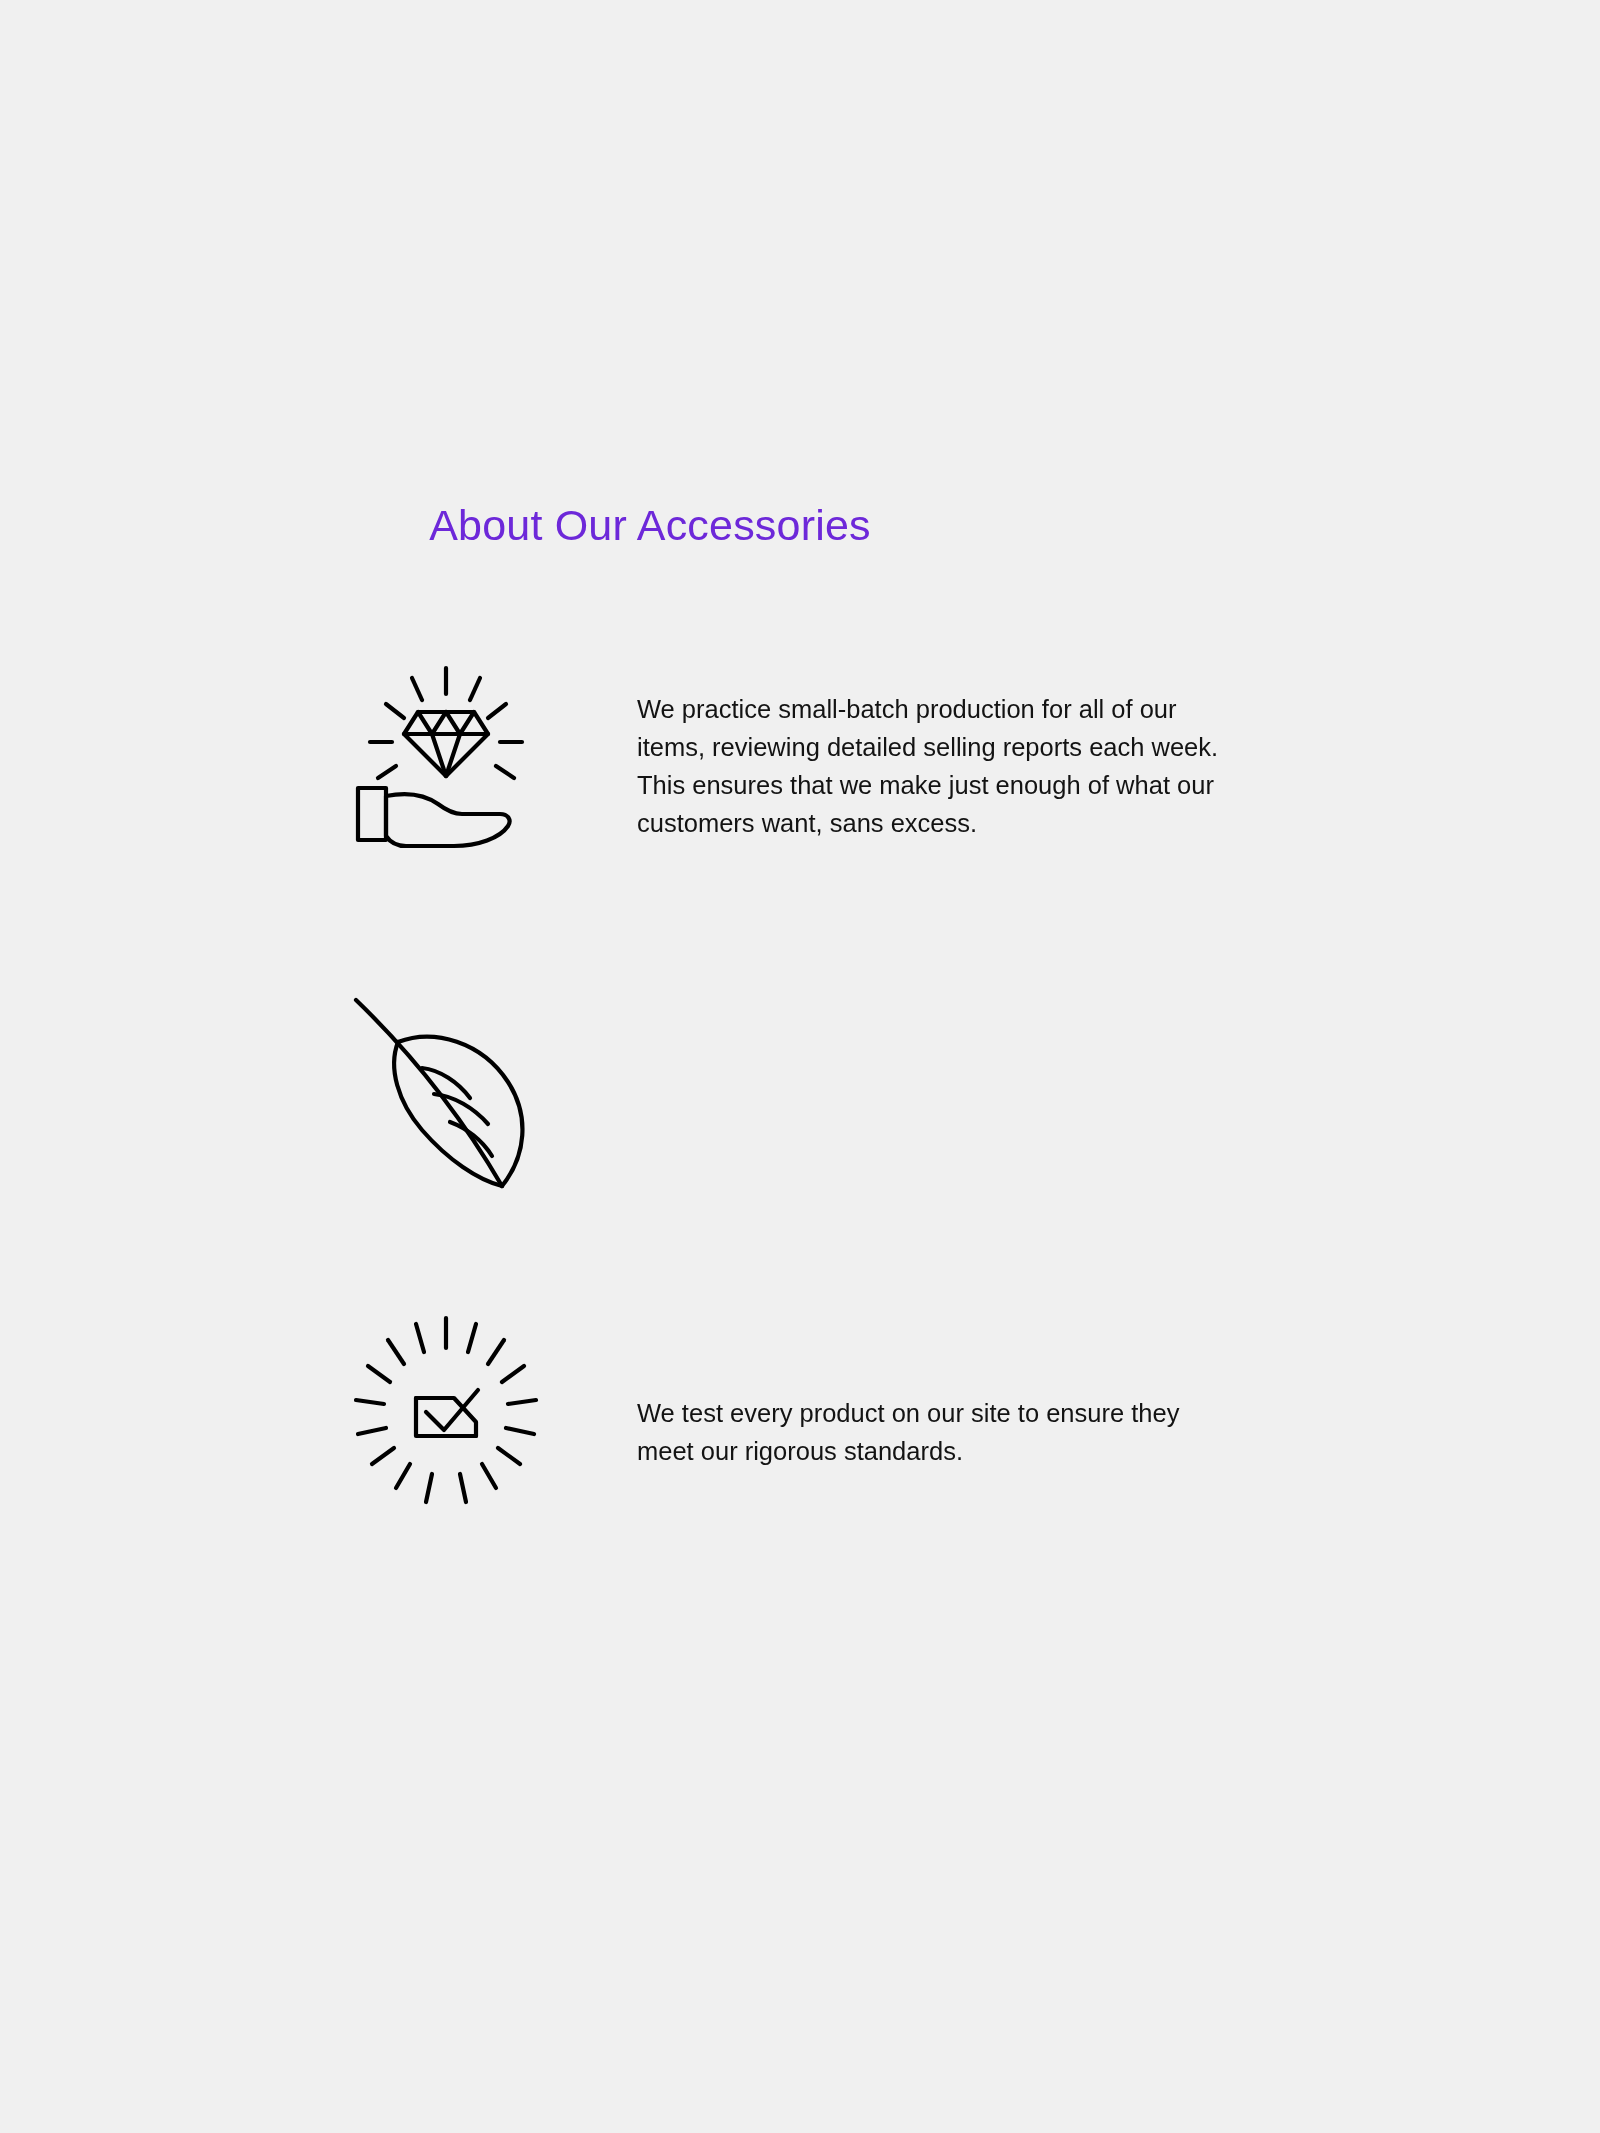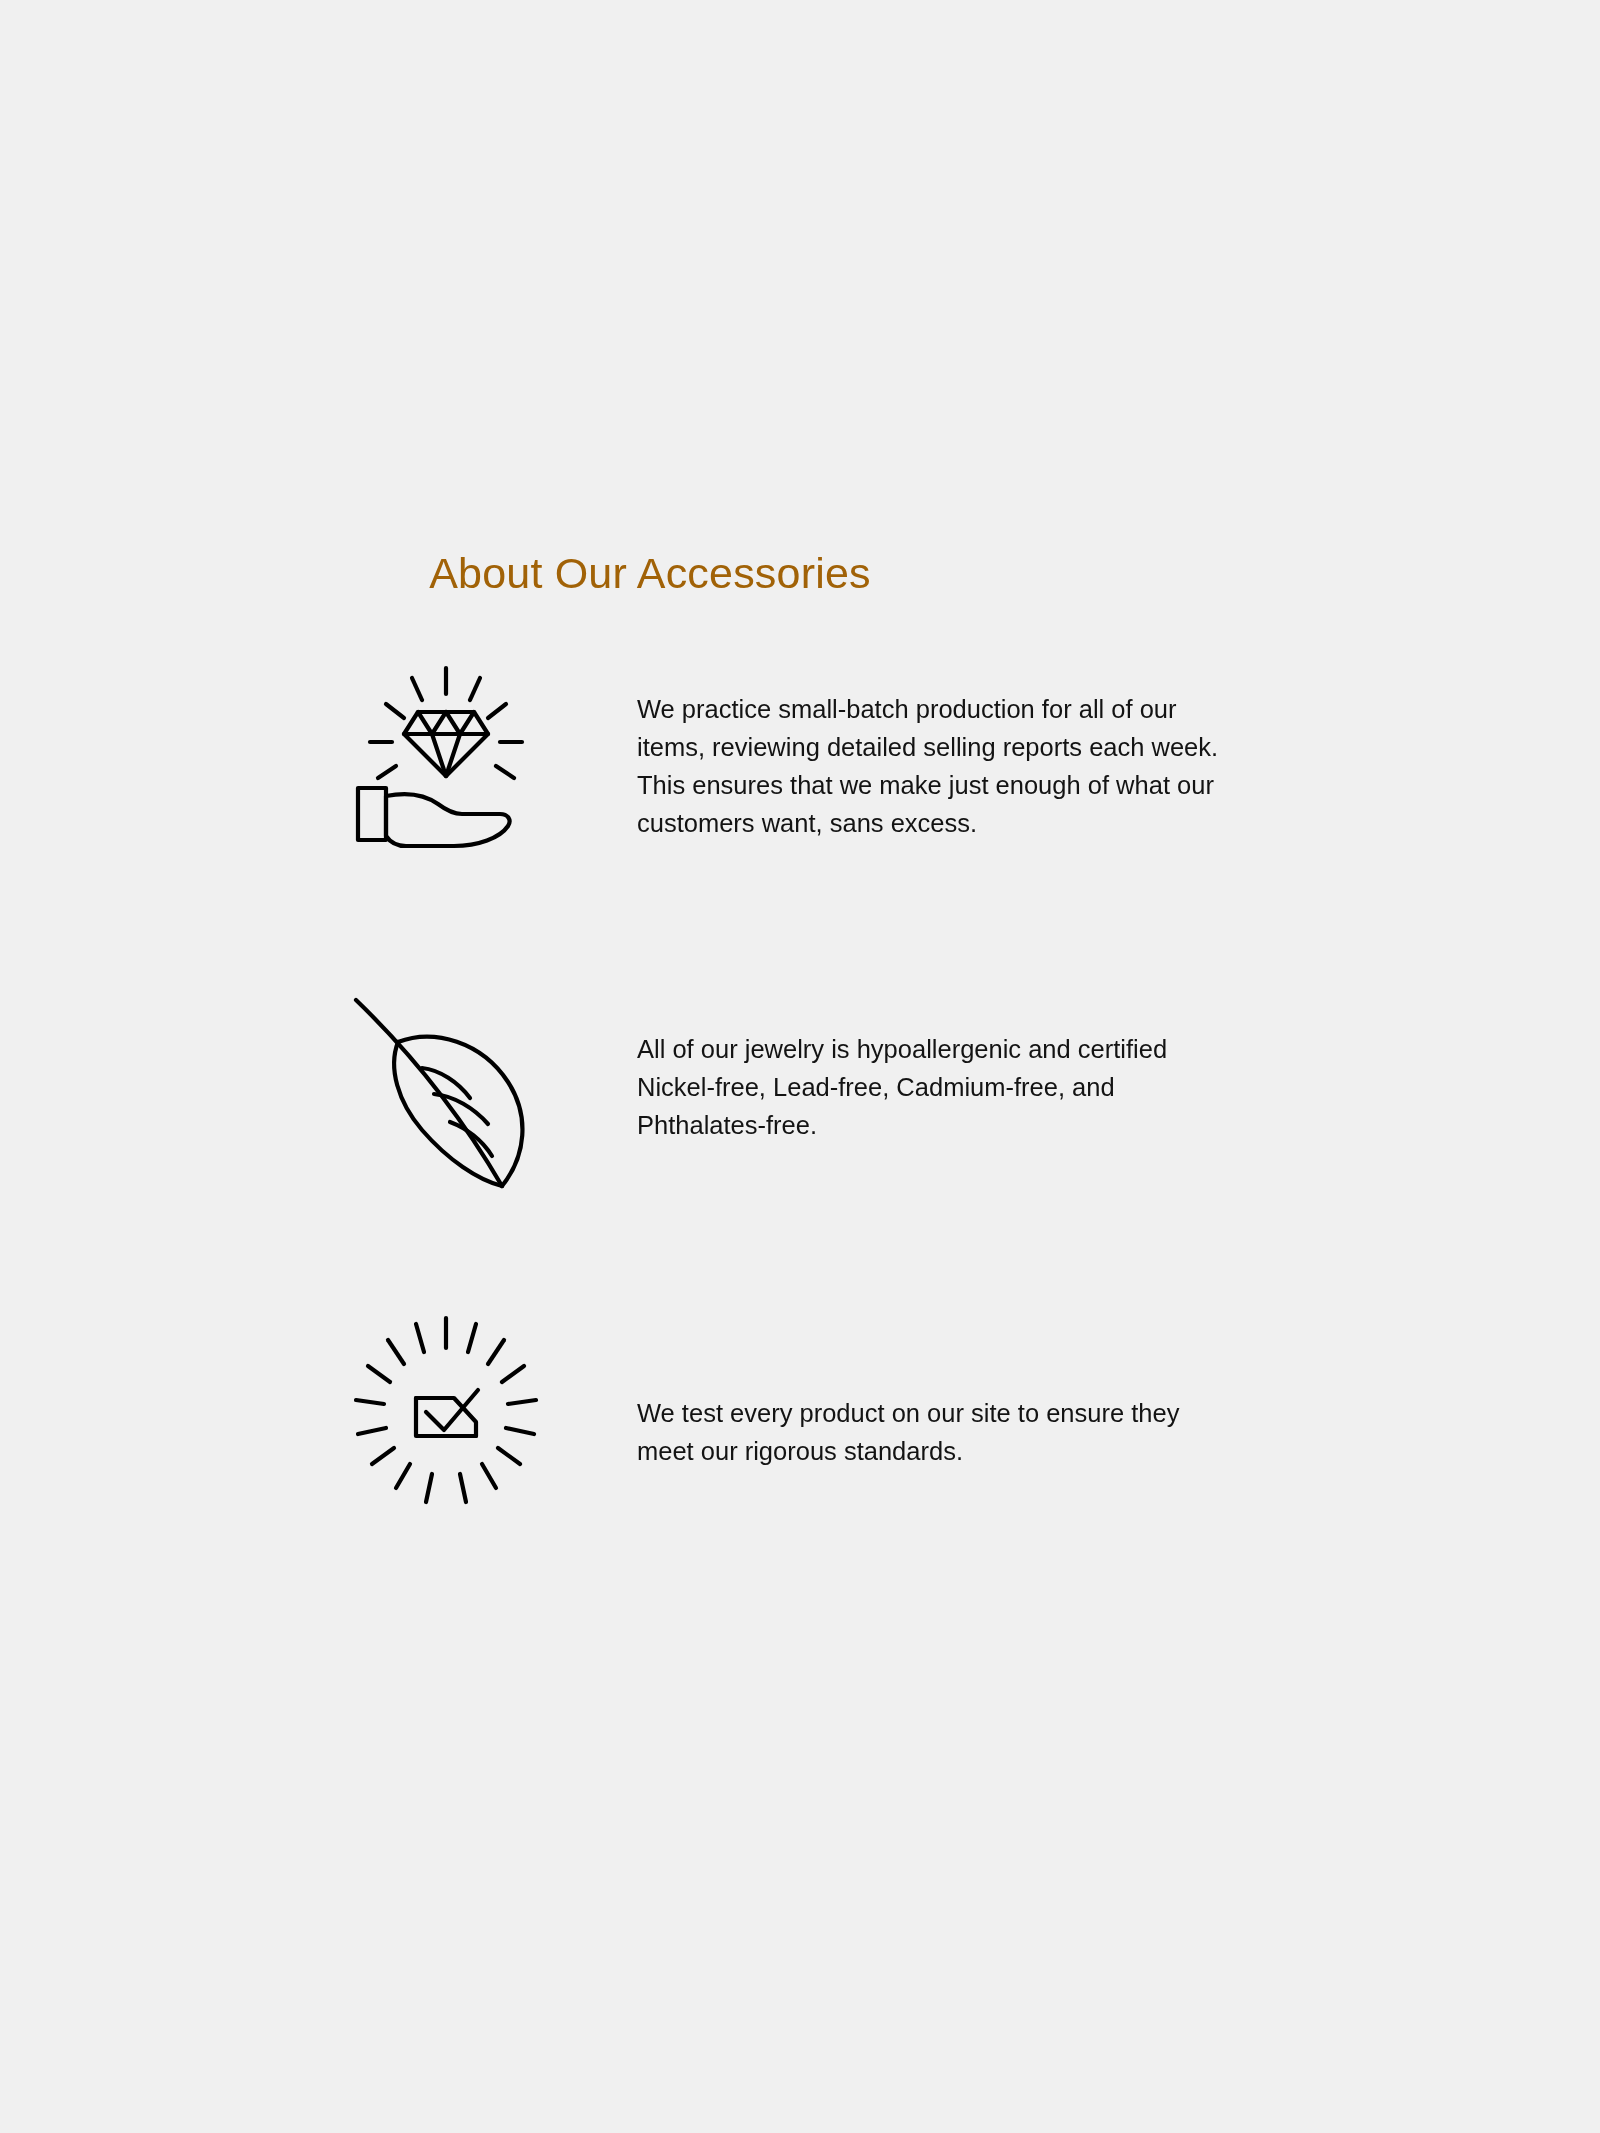--- a/index.html
+++ b/index.html
@@ -15,28 +15,28 @@
     overflow: hidden;
   }
   .page {
     position: relative;
     width: 1600px;
     height: 2133px;
     background: #f0f0f0;
   }
   .heading {
     position: absolute;
-    top: 520px;
+    top: 472px;
     left: 0;
     width: 1300px;
     text-align: center;
     font-size: 43px;
     font-weight: 400;
     letter-spacing: 0.2px;
-    color: #a16207;
+    color: #6d28d9;
   }
   .features {
     position: absolute;
     top: 660px;
     left: 340px;
     width: 920px;
   }
   .feature {
     display: flex;
     align-items: flex-start;
@@ -115,21 +115,20 @@
 
             <path d="M48 52 C 84 38, 132 52, 158 92 C 180 126, 176 166, 152 196"></path>
             <path d="M48 52 C 38 78, 48 112, 72 140 C 98 170, 128 190, 152 196"></path>
 
             <path d="M72 78 C 90 80, 108 92, 120 108"></path>
             <path d="M84 104 C 104 106, 124 118, 138 134"></path>
             <path d="M100 132 C 116 138, 132 150, 142 166"></path>
           </svg>
         </span>
       </div>
-      <div class="text">All of our jewelry is hypoallergenic and certified Nickel-free, Lead-free, Cadmium-free, and Phthalates-free.</div>
     </div>
 
     <div class="feature feature-3">
       <div class="icon-wrap">
         <span>
           <svg width="200" height="200" viewBox="0 0 200 200" fill="none" stroke="#000000" stroke-width="4.2" stroke-linecap="round" stroke-linejoin="round">
 
             <polyline points="76,100 94,118 128,78"></polyline>
             <polyline points="66,86 66,124 126,124"></polyline>
             <polyline points="66,86 104,86 126,110 126,124"></polyline>

